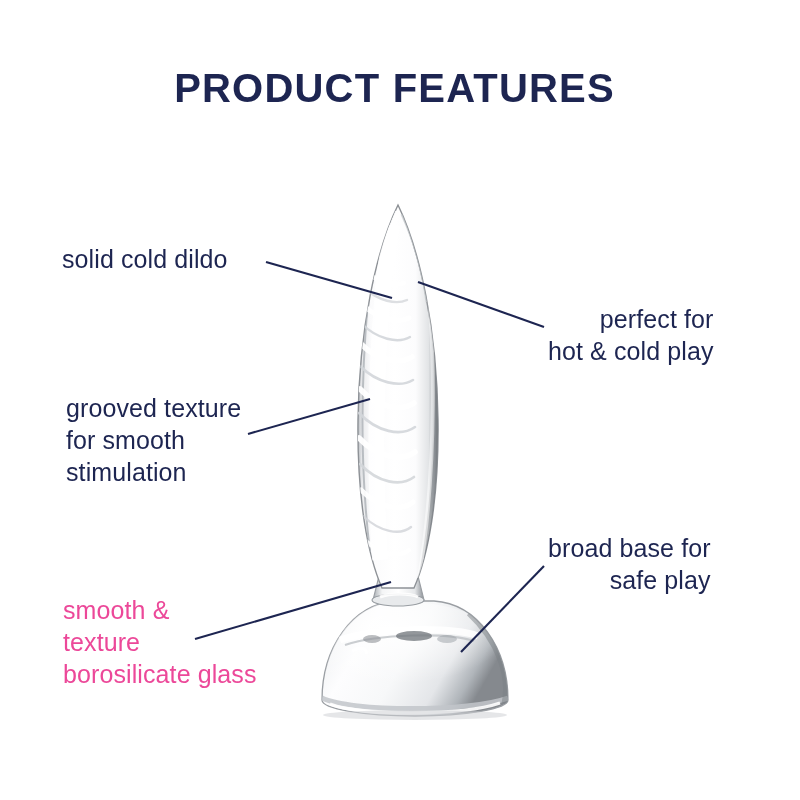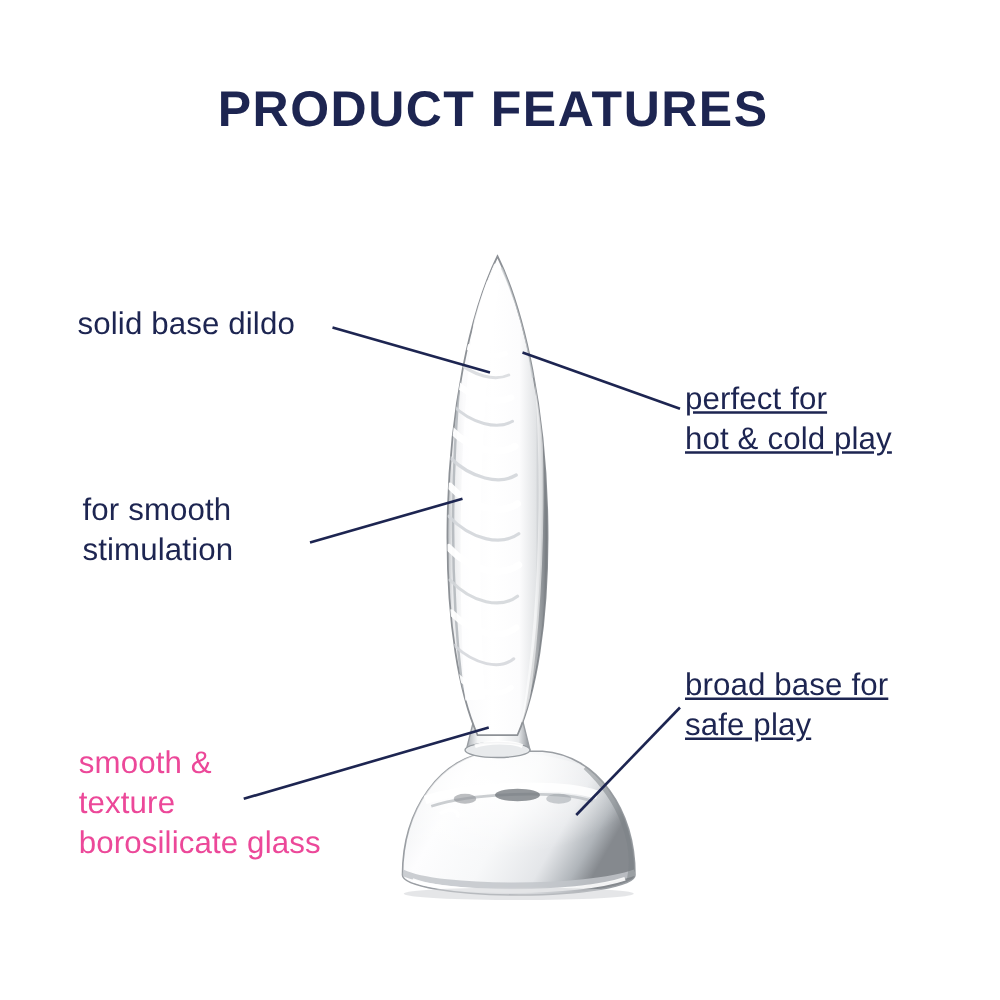--- a/index.html
+++ b/index.html
@@ -42,21 +42,21 @@
   
   .callout {
     position: absolute;
     color: #1d2551;
     font-size: 25px;
     font-weight: 400;
     line-height: 1.28;
     letter-spacing: 0.1px;
     white-space: nowrap;
   }
-  .callout.right { text-align: left; text-decoration: underline; }
+  .callout.right { text-align: right; }
   .callout.left  { text-align: left; }
 
   #callout-solid-glass      { left: 62px;  top: 243px; }
   #callout-hot-cold         { left: 548px; top: 303px; }
   #callout-grooved-texture  { left: 66px;  top: 392px; }
   #callout-broad-base       { left: 548px; top: 532px; }
   #callout-smooth-hygienic  { left: 63px;  top: 594px; }
 
   
   #art {
@@ -204,29 +204,30 @@
     <g stroke="#1d2551" stroke-width="2.1" fill="none">
       <line x1="266" y1="262" x2="392" y2="298"></line>
       <line x1="418" y1="282" x2="544" y2="327"></line>
       <line x1="248" y1="434" x2="370" y2="399"></line>
       <line x1="544" y1="566" x2="461" y2="652"></line>
       <line x1="195" y1="639" x2="391" y2="582"></line>
     </g>
   </svg>
 
   <div class="callout left" id="callout-solid-glass" style="color: rgb(29, 37, 81);">
-    <div>solid base dildo</div>
+    <div>solid cold dildo</div>
   </div>
 
   <div class="callout right" id="callout-hot-cold" style="color: rgb(29, 37, 81);">
     <div>perfect for</div>
     <div>hot &amp; cold play</div>
   </div>
 
   <div class="callout left" id="callout-grooved-texture" style="color: rgb(29, 37, 81);">
+    <div>grooved texture</div>
     <div>for smooth</div>
     <div>stimulation</div>
   </div>
 
   <div class="callout right" id="callout-broad-base" style="color: rgb(29, 37, 81);">
     <div>broad base for</div>
     <div>safe play</div>
   </div>
 
   <div class="callout left" id="callout-smooth-hygienic" style="color: #ec4899;">

